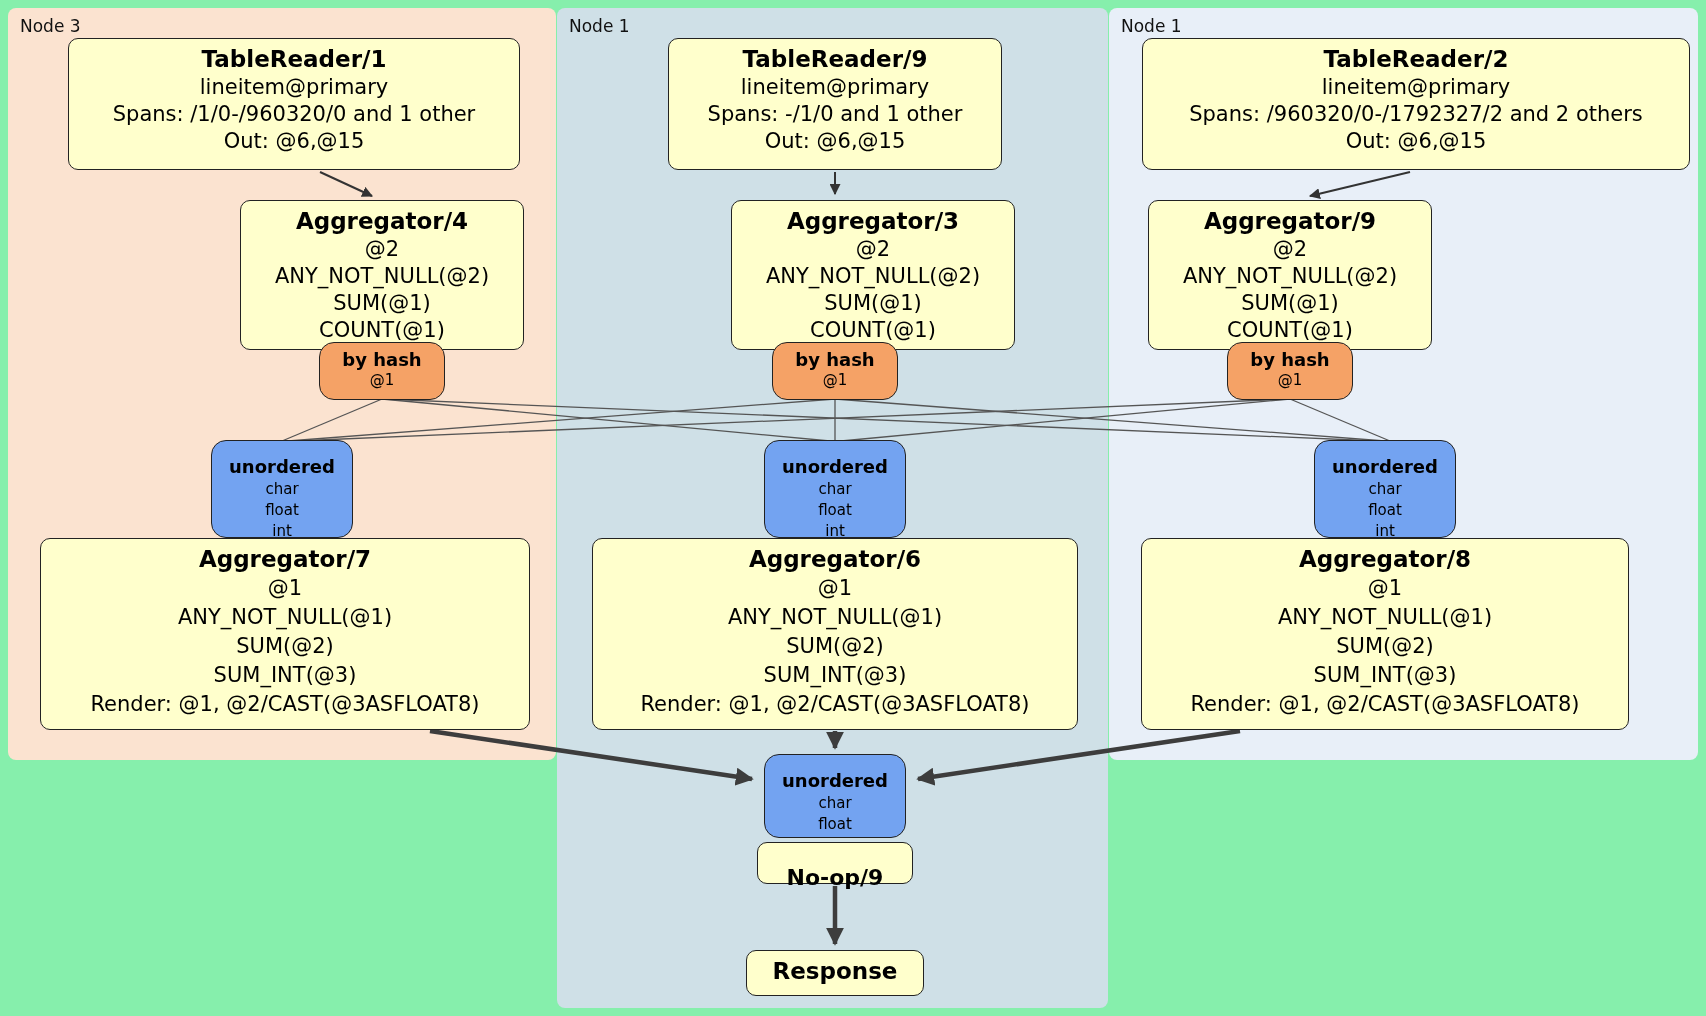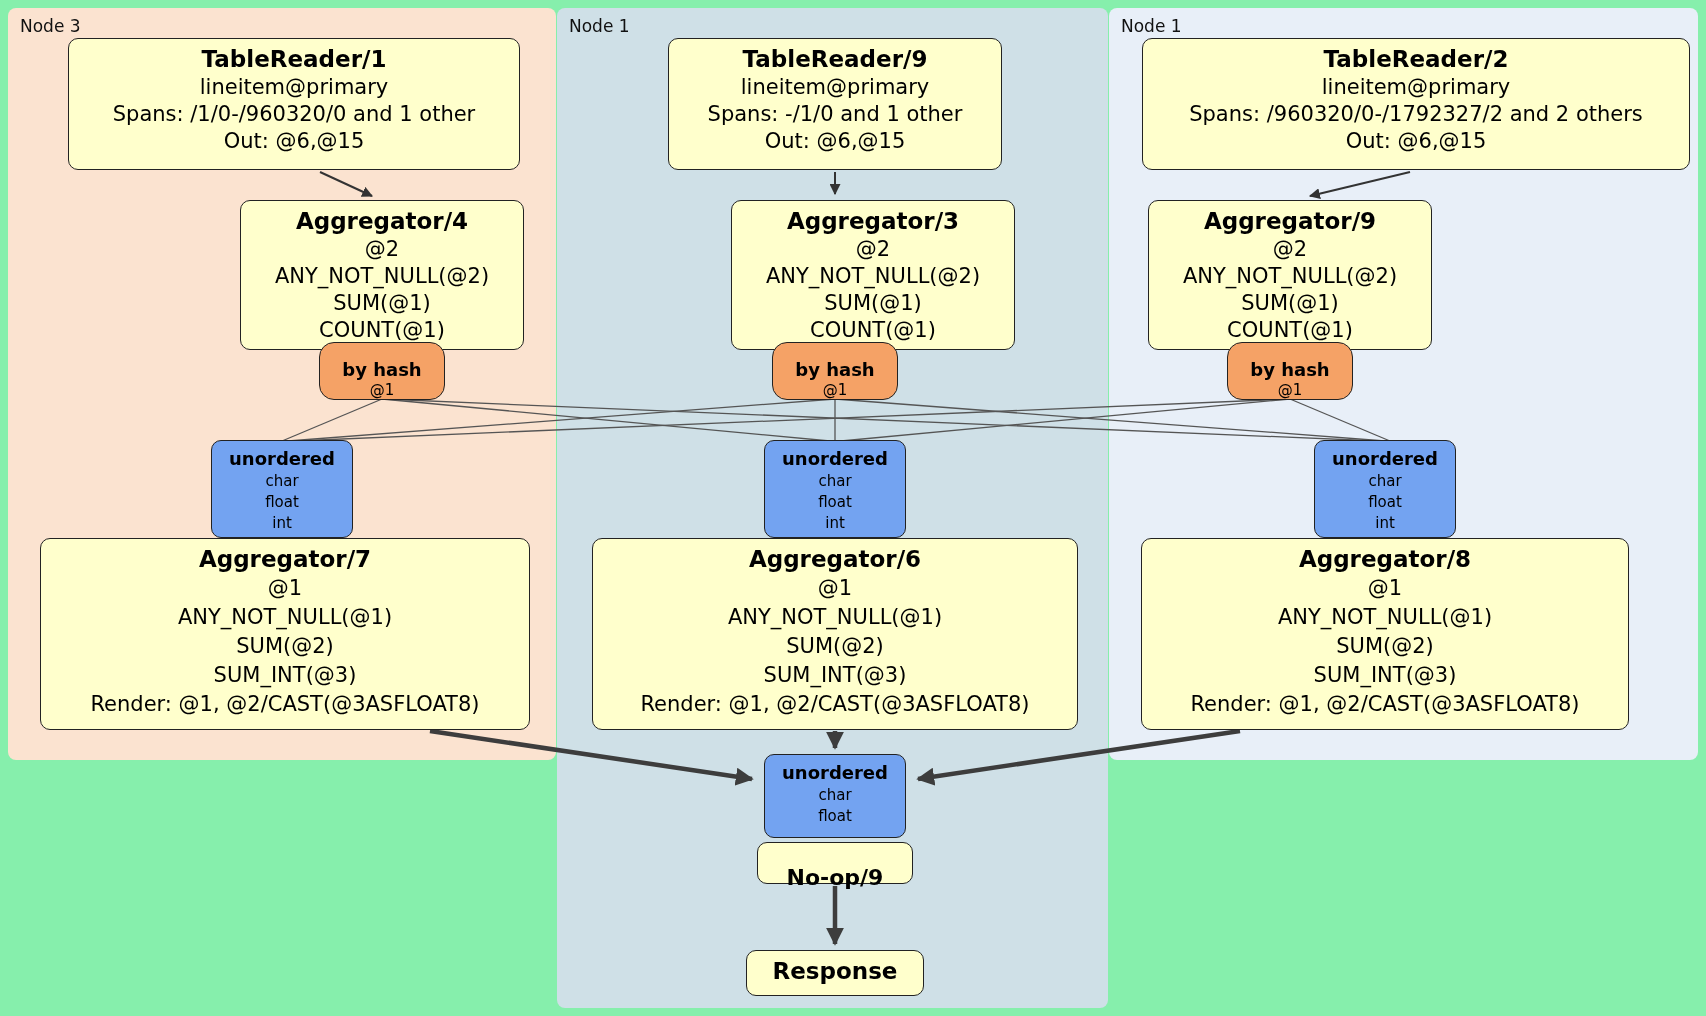--- a/index.html
+++ b/index.html
@@ -10,26 +10,26 @@
 
   #edges{position:absolute;left:0;top:0;}
 
   .box{position:absolute;background:#ffffcc;border:1.4px solid #222;border-radius:10px;
        box-sizing:border-box;text-align:center;padding-top:5px;color:#000;}
   .box .title{font-size:23px;font-weight:bold;line-height:30px;}
   .box .line{font-size:21px;line-height:27px;}
   .bottom-agg .line{line-height:29px;}
 
   .router{position:absolute;background:#f5a266;border:1.4px solid #222;border-radius:15px;
-          box-sizing:border-box;text-align:center;padding-top:15px;color:#000;}
+          box-sizing:border-box;text-align:center;padding-top:5px;color:#000;}
   .router .rtitle{font-size:18px;font-weight:bold;line-height:23px;}
   .router .rsub{font-size:15px;line-height:19px;}
 
-  .sync{position:absolute;background:#73a3f1;border:1.4px solid #222;border-radius:10px;
-        box-sizing:border-box;text-align:center;padding-top:6px;color:#000;}
+  .sync{position:absolute;background:#73a3f1;border:1.4px solid #222;border-radius:15px;
+        box-sizing:border-box;text-align:center;padding-top:14px;color:#000;}
   .sync .stitle{font-size:18px;font-weight:bold;line-height:24px;}
   .sync .sline{font-size:15px;line-height:21px;}
 
   .small-box .title{font-size:22px;line-height:30px;}
 </style>
 </head>
 <body>
 
 <div id="canvas">
 

